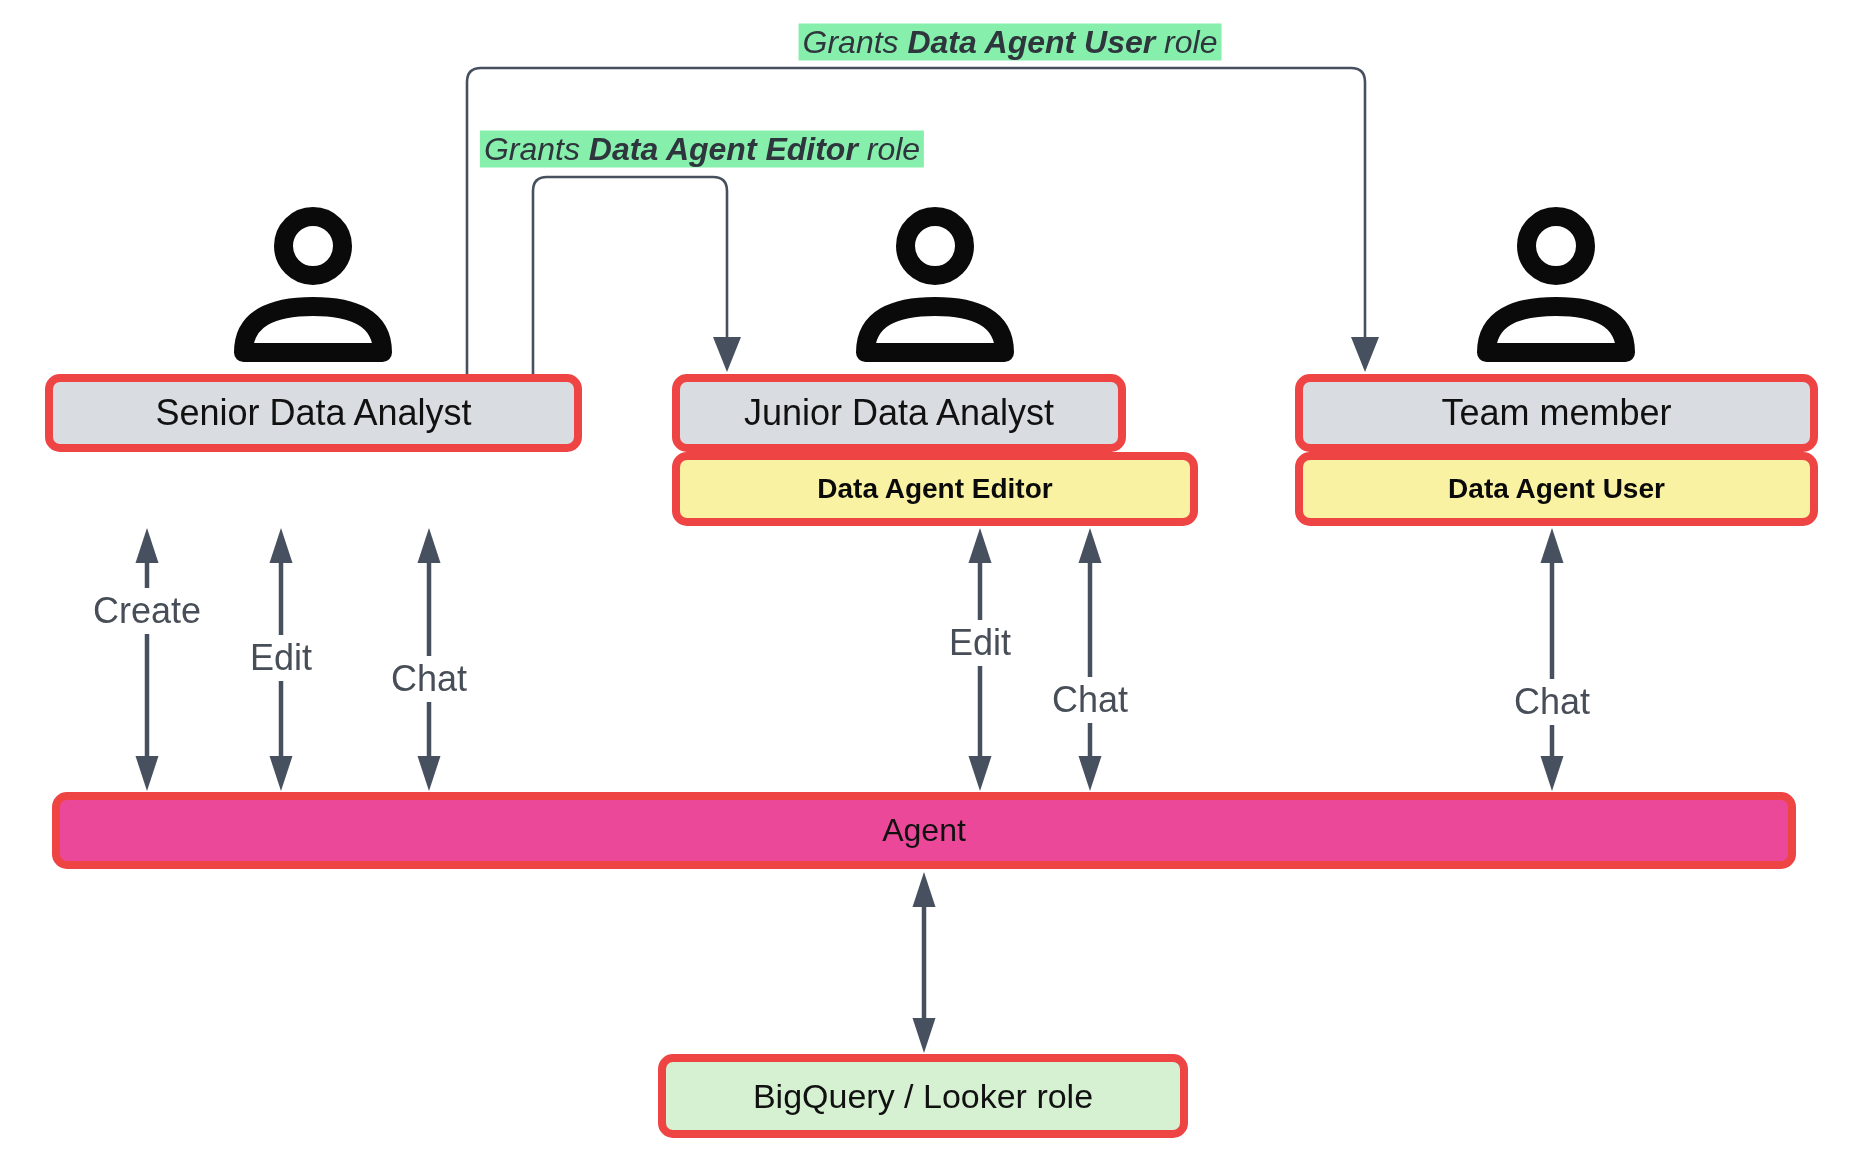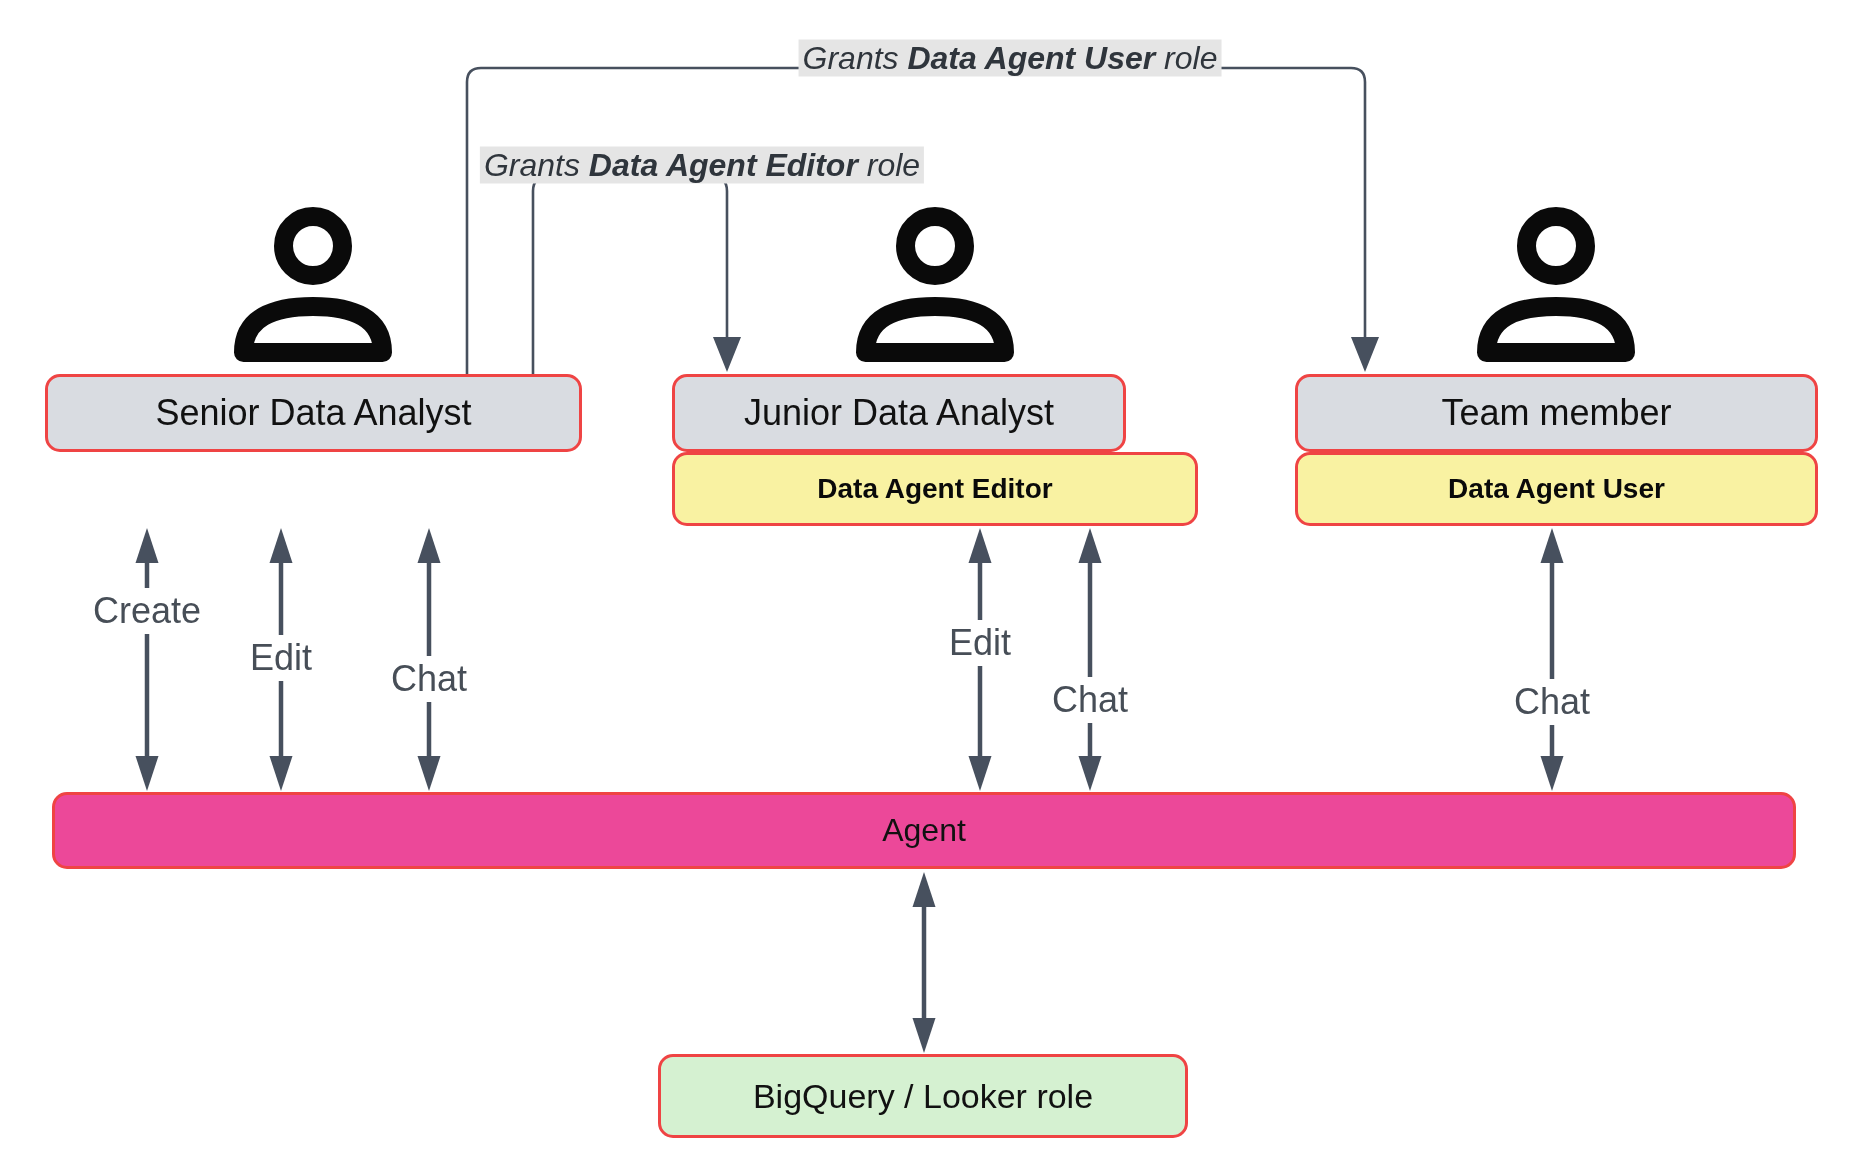--- a/index.html
+++ b/index.html
@@ -2,37 +2,37 @@
 <html><head>
 <meta charset="utf-8">
 <style>
   html,body{margin:0;padding:0;background:#ffffff;}
   #canvas{
     position:relative;width:1852px;height:1176px;background:#ffffff;overflow:hidden;
     font-family:"Liberation Sans", sans-serif;
   }
   #lines{position:absolute;left:0;top:0;width:1852px;height:1176px;pointer-events:none;}
   .box{
-    position:absolute;box-sizing:border-box;border:3px solid #ef4444;border-radius:15px;
+    position:absolute;box-sizing:border-box;border:8px solid #ef4444;border-radius:15px;
     display:flex;align-items:center;justify-content:center;text-align:center;
   }
   .actor-title{background:#d9dce1;font-size:36px;color:#111111;}
   .actor-role{background:#f9f2a2;font-weight:bold;color:#0a0a0a;}
   .role-single{font-size:28px;}
   .role-double{font-size:24px;line-height:30px;}
   .role-line{display:block;}
   .agent-bar{background:#ec4899;font-size:32px;color:#111111;}
   .data-box{background:#d5f1d1;font-size:34px;color:#111111;}
   .action-label{
     position:absolute;transform:translate(-50%,-50%);background:#ffffff;
     padding:2px 8px;font-size:36px;color:#474e57;white-space:nowrap;
   }
   .grant-label{
     position:absolute;transform:translate(-50%,-50%);font-size:32px;font-style:italic;
-    color:#2f353c;white-space:nowrap;background:#e5e5e5;padding:0 4px;margin-top:16px;
+    color:#2f353c;white-space:nowrap;background:#86efac;padding:0 4px;
   }
   .person-icon{position:absolute;pointer-events:none;}
 </style>
 </head>
 <body>
 
 <div id="canvas">
 
   <svg id="lines" viewBox="0 0 1852 1176" xmlns="http://www.w3.org/2000/svg">
 

